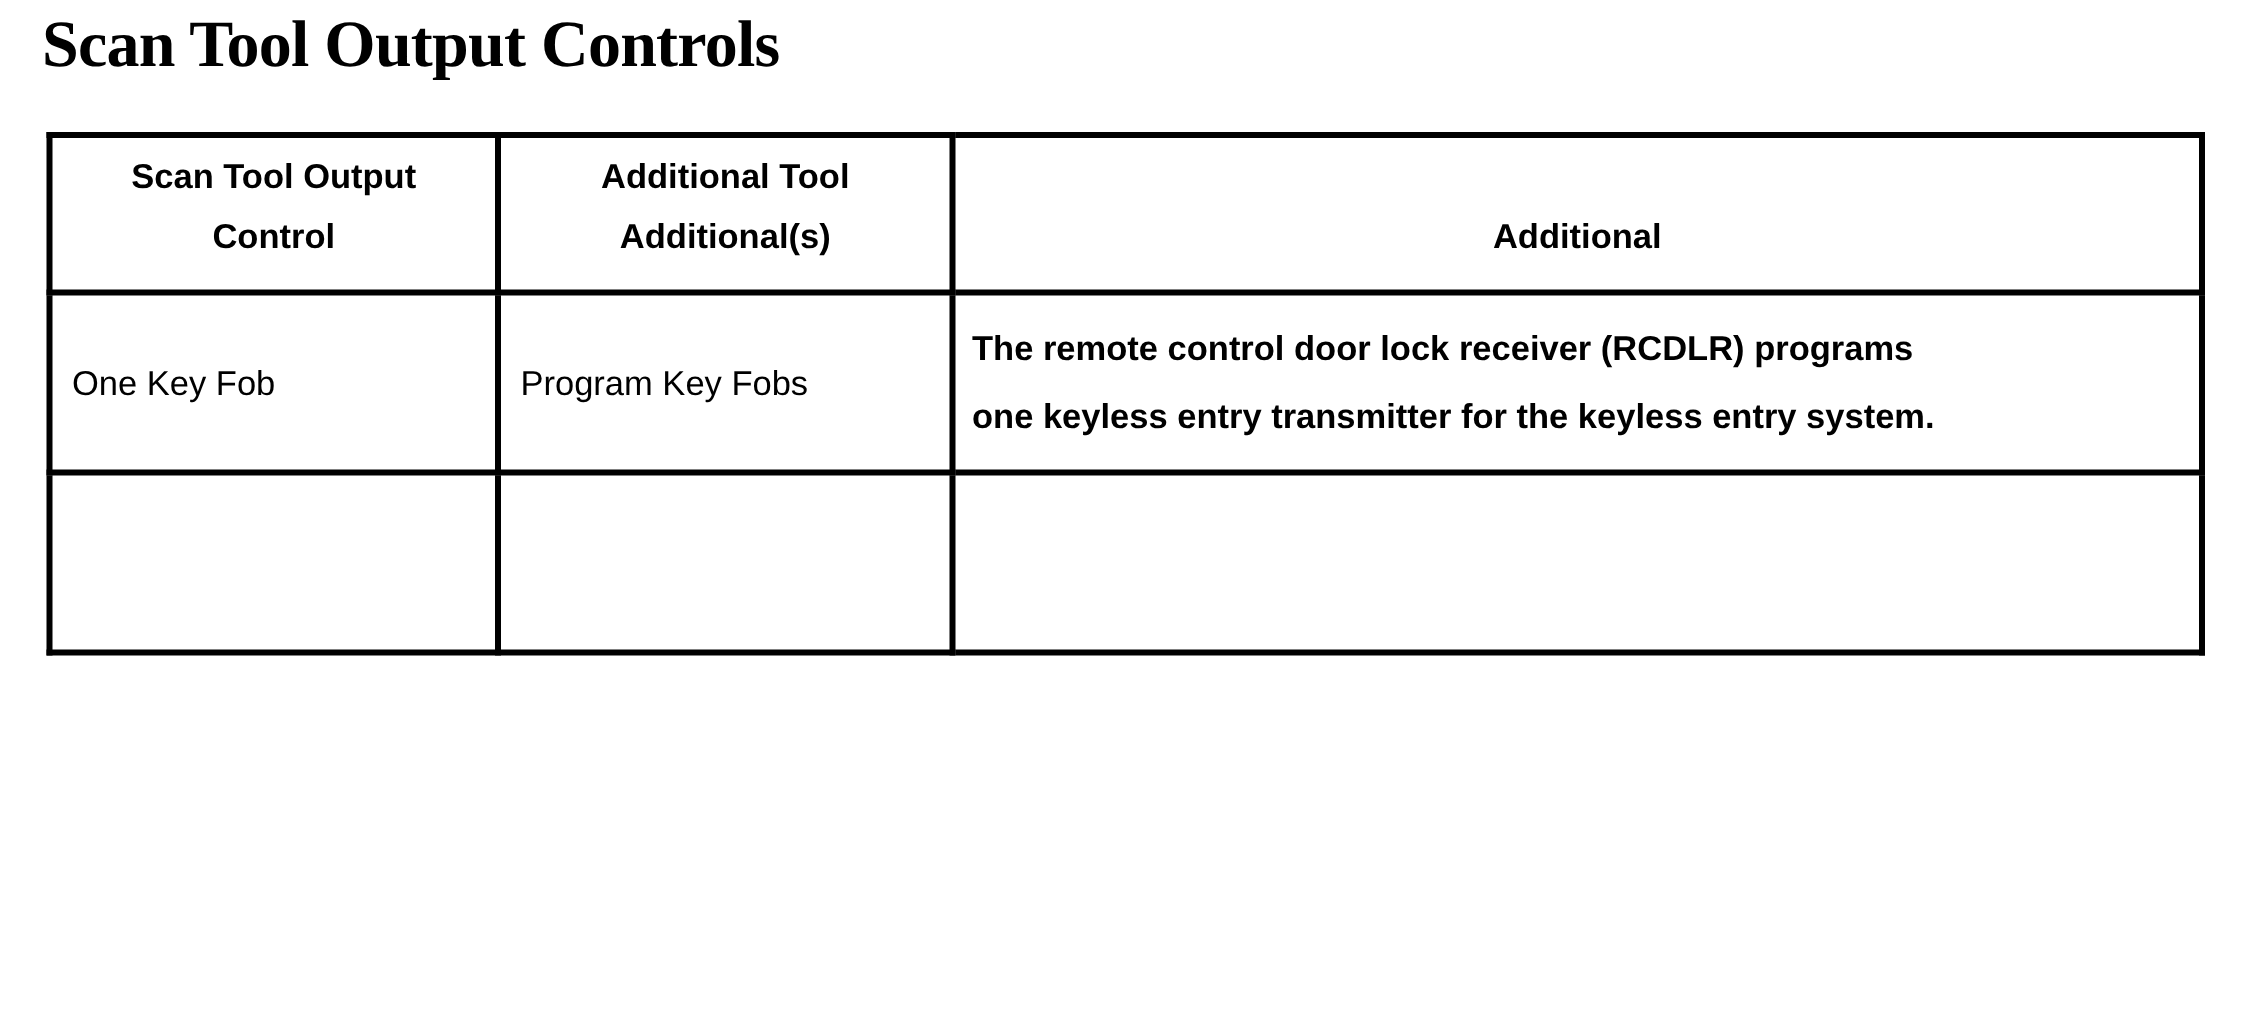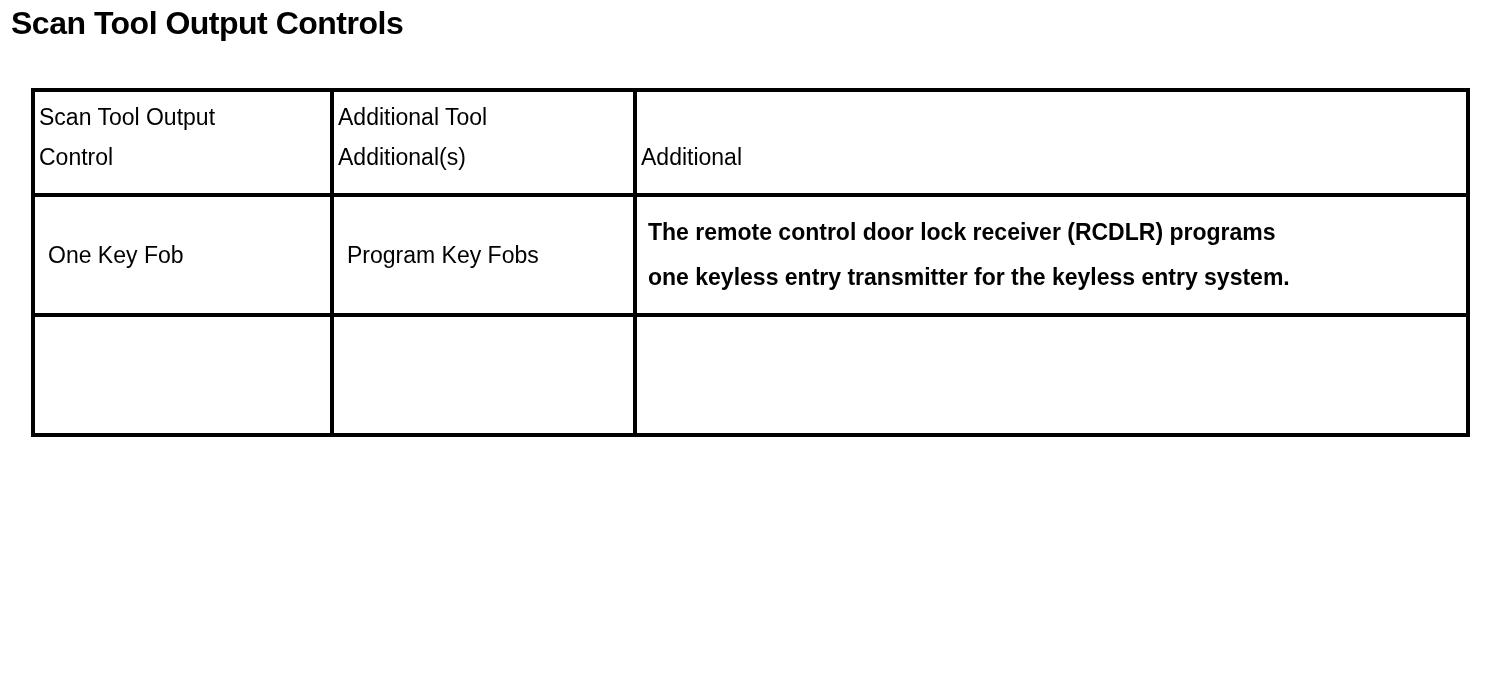--- a/index.html
+++ b/index.html
@@ -10,49 +10,50 @@
     position: relative;
     width: 1504px;
     height: 690px;
     overflow: hidden;
     background: #ffffff;
     color: #000000;
     font-family: "Liberation Sans", sans-serif;
   }
   .title {
     position: absolute;
-    left: 11px;
+    left: 28px;
     top: 6px;
     margin: 0;
-    font-size: 32px;
+    font-size: 44px;
     line-height: 1.1;
     font-weight: bold;
     letter-spacing: -0.5px;
     white-space: nowrap;
+    font-family: Liberation Serif, serif;
   }
   table.tbl {
     position: absolute;
     left: 31px;
     top: 88px;
     width: 1435px;
     border-collapse: collapse;
     table-layout: fixed;
   }
   .tbl th, .tbl td {
     border: 4px solid #000000;
     overflow: hidden;
   }
   col.c1 { width: 299px; }
   col.c2 { width: 303px; }
   col.c3 { width: 833px; }
   tr.hrow { height: 105px; }
   .tbl th {
     font-size: 23px;
-    font-weight: normal;
-    text-align: left;
+    font-weight: bold;
+    text-align: center;
     vertical-align: bottom;
     padding: 0 4px 16px 4px;
     line-height: 40px;
   }
   tr.drow { height: 120px; }
   .tbl td {
     font-size: 23px;
     font-weight: normal;
     vertical-align: middle;
     padding: 0;

